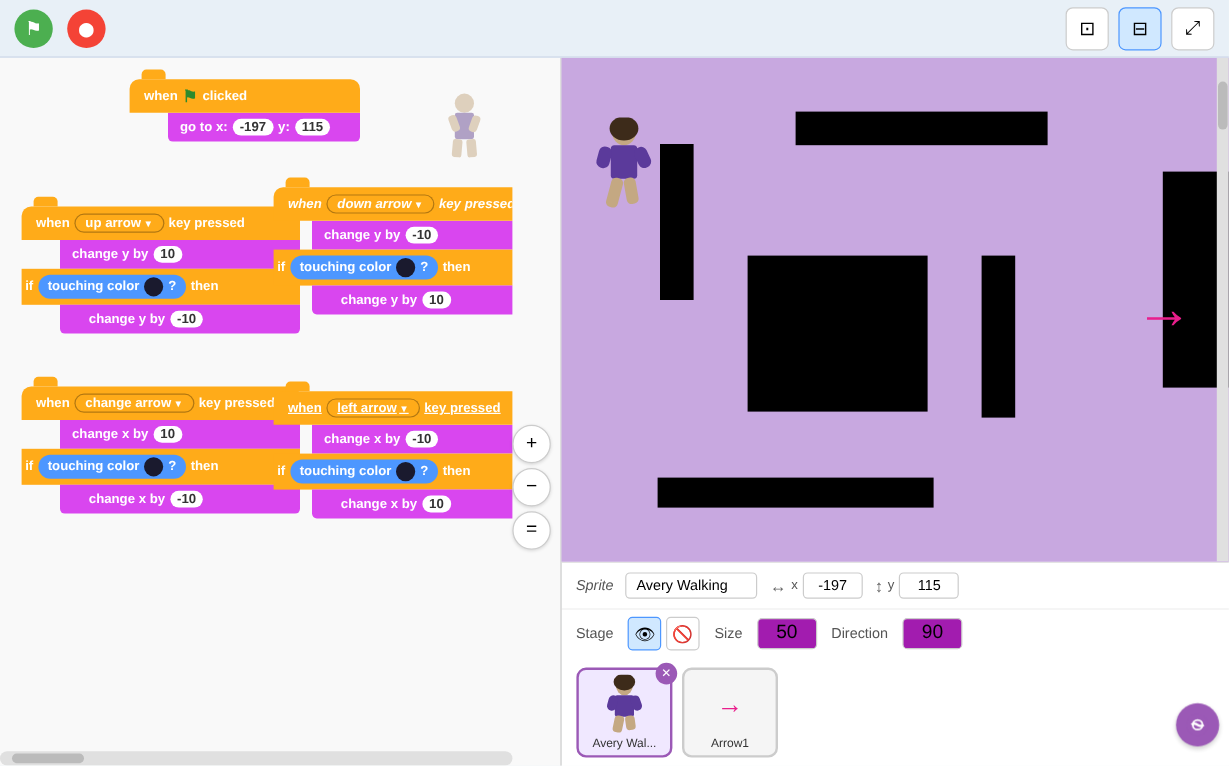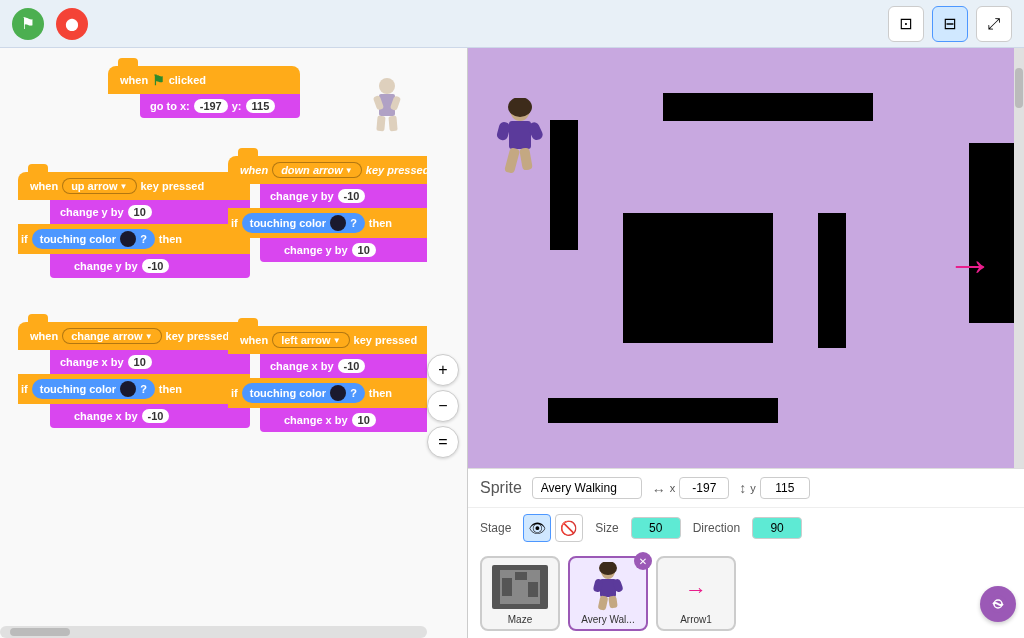--- a/index.html
+++ b/index.html
@@ -56,38 +56,38 @@
     
     #sprite-panel {
       height: 170px; border-top: 1px solid #ddd; background: #fff;
       display: flex; flex-direction: column;
     }
 
     #sprite-info {
       padding: 8px 12px; display: flex; align-items: center; gap: 10px;
       border-bottom: 1px solid #eee;
     }
-    .sprite-label { color: #555; font-size: 16px; }
+    .sprite-label { color: #555; font-size: 12px; font-style: italic; }
     .sprite-name-input {
       border: 1px solid #ccc; border-radius: 4px; padding: 3px 8px;
       font-size: 12px; width: 110px; background: white;
     }
     .coord-group { display: flex; align-items: center; gap: 4px; }
     .coord-icon { font-size: 14px; color: #666; }
     .coord-input {
       border: 1px solid #ccc; border-radius: 4px; padding: 3px 6px;
       font-size: 12px; width: 50px; text-align: center;
     }
     #sprite-props {
       padding: 6px 12px; display: flex; align-items: center; gap: 12px;
     }
     .prop-label { color: #555; font-size: 12px; }
     .prop-value {
       border: 1px solid #ccc; border-radius: 4px; padding: 3px 8px;
-      font-size: 12px; width: 50px; text-align: center; background: #5eead4;
+      font-size: 16px; width: 50px; text-align: center; background: #a21caf;
     }
     .show-btns { display: flex; gap: 4px; }
     .show-btn {
       width: 28px; height: 28px; border-radius: 4px; border: 1px solid #ccc;
       display: flex; align-items: center; justify-content: center; cursor: pointer;
       font-size: 14px; background: white;
     }
     .show-btn.active { background: #d0e8ff; border-color: #4d97ff; }
 
     
@@ -332,21 +332,21 @@
         </div>
         <div class="if-block" style="min-width: 200px;">
           if <span class="touching-reporter">touching color <span class="color-circle"></span> ?</span> then
         </div>
         <div class="command-block blue last" style="min-width: 200px; padding-left: 24px;">
           change x by <span class="input-pill">-10</span>
         </div>
       </div>
 
       <div style="position: absolute; top: 270px; left: 220px;">
-        <div class="hat-block" style="min-width: 210px;">
+        <div class="hat-block" style="min-width: 210px; text-decoration: underline;">
           when <span class="dropdown-pill">left arrow</span> key pressed
         </div>
         <div class="command-block blue" style="min-width: 210px;">
           change x by <span class="input-pill input-pill-neg">-10</span>
         </div>
         <div class="if-block" style="min-width: 210px;">
           if <span class="touching-reporter">touching color <span class="color-circle"></span> ?</span> then
         </div>
         <div class="command-block blue last" style="min-width: 210px; padding-left: 24px;">
           change x by <span class="input-pill">10</span>
@@ -431,33 +431,20 @@
         </div>
         <span class="prop-label">Size</span>
         <input class="prop-value" value="50" style="">
         <span class="prop-label">Direction</span>
         <input class="prop-value" value="90" style="">
       </div>
 
       <div id="sprite-list-area">
         <div id="sprite-list">
 
-          <div class="sprite-item">
-            <div class="sprite-thumb">
-              <div class="sprite-icon-maze">
-                <svg width="40" height="34" viewBox="0 0 40 34">
-                  <rect x="0" y="0" width="40" height="34" fill="#888"></rect>
-                  <rect x="2" y="8" width="10" height="18" fill="#555"></rect>
-                  <rect x="15" y="2" width="12" height="8" fill="#555"></rect>
-                  <rect x="28" y="12" width="10" height="15" fill="#555"></rect>
-                </svg>
-              </div>
-            </div>
-            <div class="sprite-name">Maze</div>
-          </div>
 
           <div class="sprite-item active2" style="border-color:#9b59b6; background: #f0e8ff;">
             <div class="sprite-delete">✕</div>
             <div class="sprite-thumb">
               <div class="sprite-icon-avery">
                 <svg width="38" height="50" viewBox="0 0 38 50">
                   <ellipse cx="19" cy="9" rx="7" ry="8" fill="#c4a882"></ellipse>
                   <ellipse cx="19" cy="6" rx="9" ry="7" fill="#3d2b1a"></ellipse>
                   <rect x="11" y="17" width="16" height="18" rx="2" fill="#5b3a9b"></rect>
                   <rect x="5" y="17" width="8" height="13" rx="4" fill="#5b3a9b" transform="rotate(15 9 24)"></rect>

